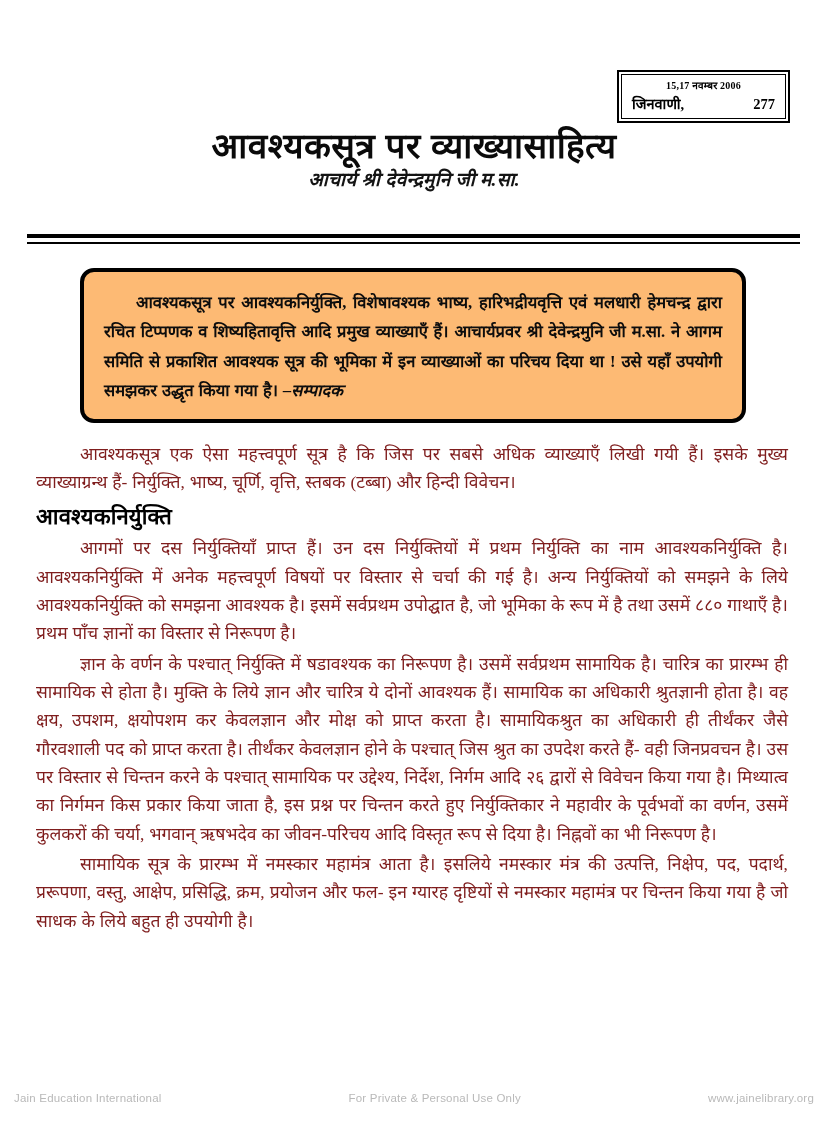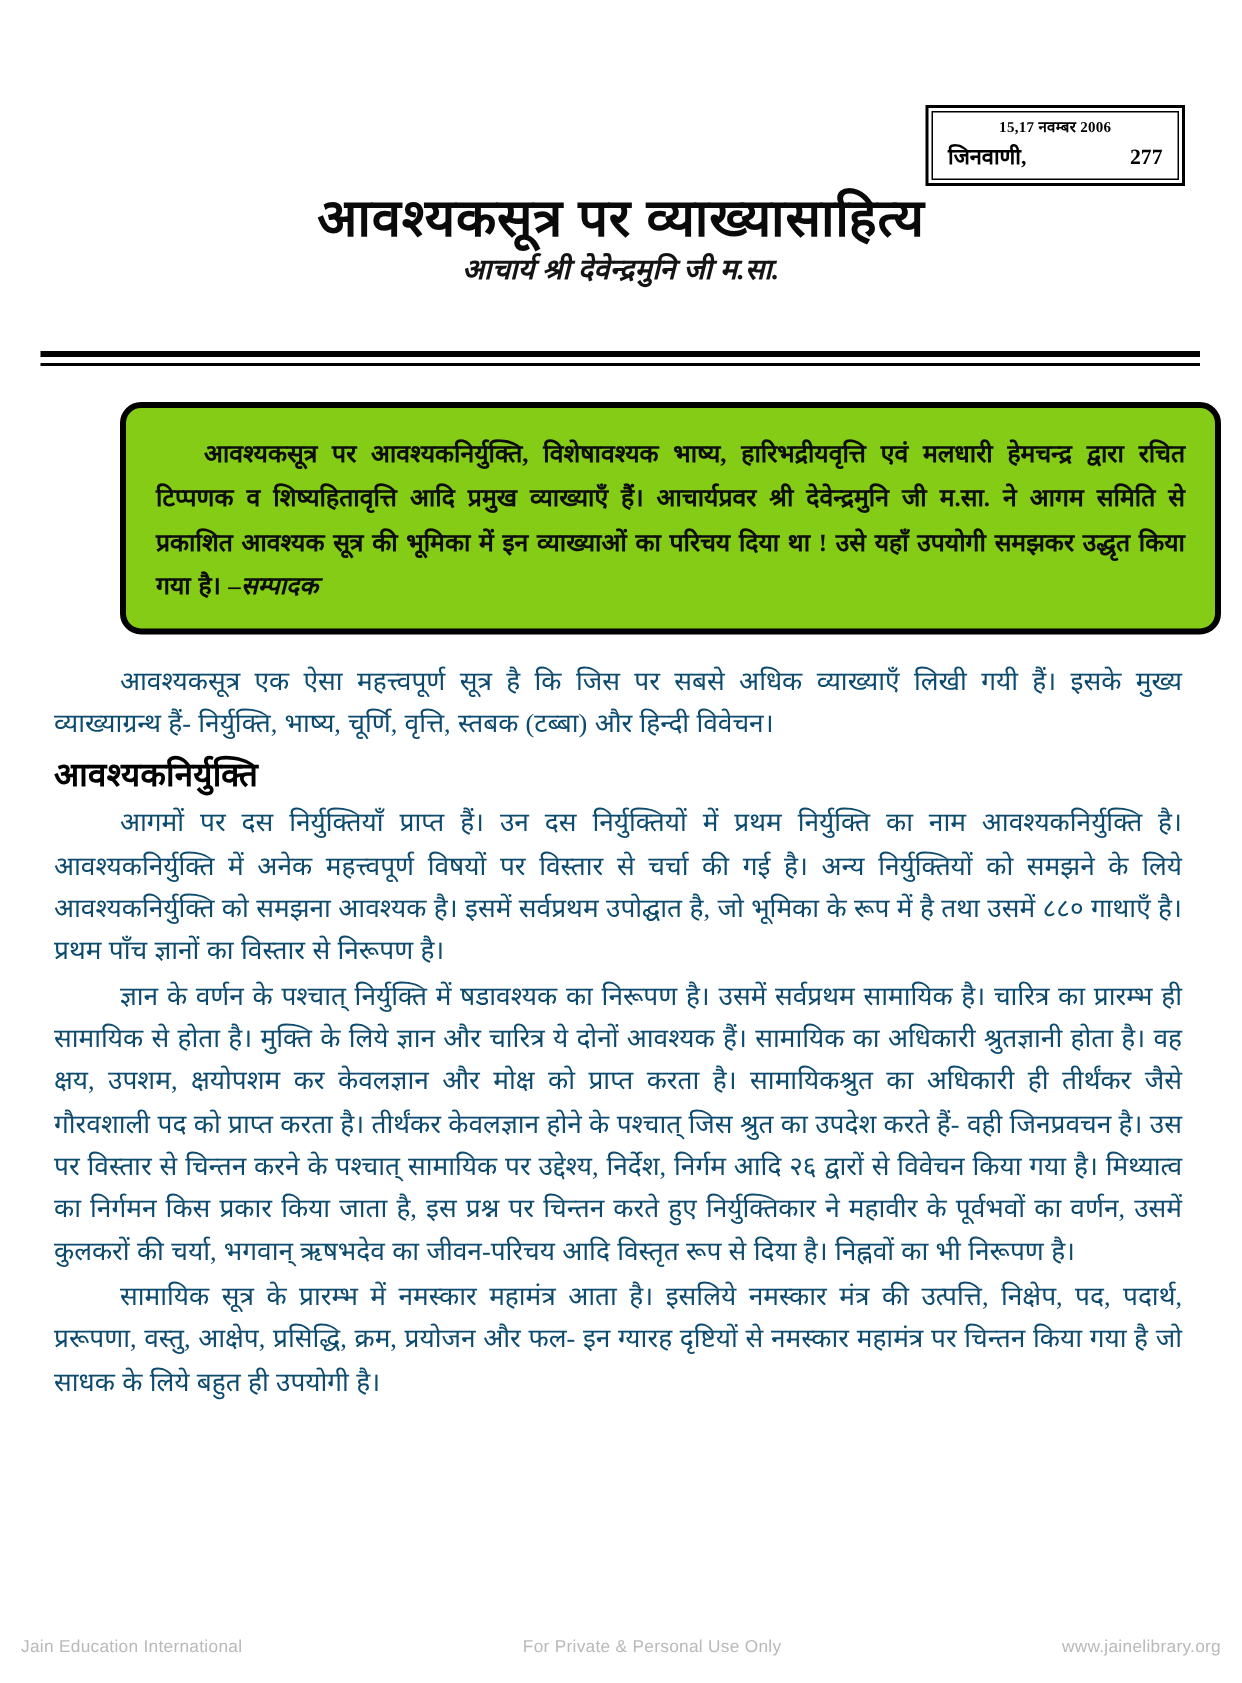--- a/index.html
+++ b/index.html
@@ -98,24 +98,24 @@
     height: 1.5px;
     background: #000;
     margin-top: 4px;
   }
 
   
   .abstract-box {
     position: absolute;
     top: 268px;
     left: 80px;
-    width: 734px;
+    width: 666px;
     border: 4px solid #000;
     border-radius: 14px;
-    background: #84cc16;
+    background: #fdba74;
     box-sizing: border-box;
     padding: 16px 20px 14px 20px;
   }
   .abstract-text {
     font-family: "Liberation Serif", "DejaVu Serif", serif;
     font-size: 16.5px;
     line-height: 1.78;
     text-align: justify;
     text-indent: 32px;
     font-weight: bold;
@@ -134,21 +134,21 @@
     left: 36px;
     width: 752px;
   }
   p.para {
     font-family: "Liberation Serif", "DejaVu Serif", serif;
     font-size: 17.5px;
     line-height: 1.62;
     text-align: justify;
     text-indent: 44px;
     margin: 0 0 2px 0;
-    color: #0c4a6e;
+    color: #7f1d1d;
     word-spacing: 0.5px;
   }
   h2.section-heading {
     font-family: "Liberation Sans", "DejaVu Sans", sans-serif;
     font-size: 22px;
     font-weight: bold;
     margin: 6px 0 4px 0;
     line-height: 1.25;
     letter-spacing: 0.2px;
     color: #000;

